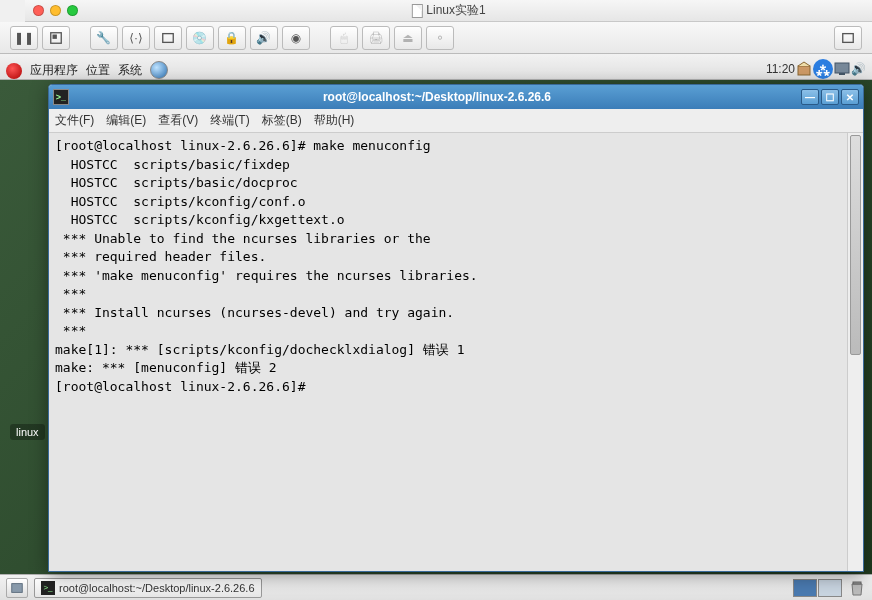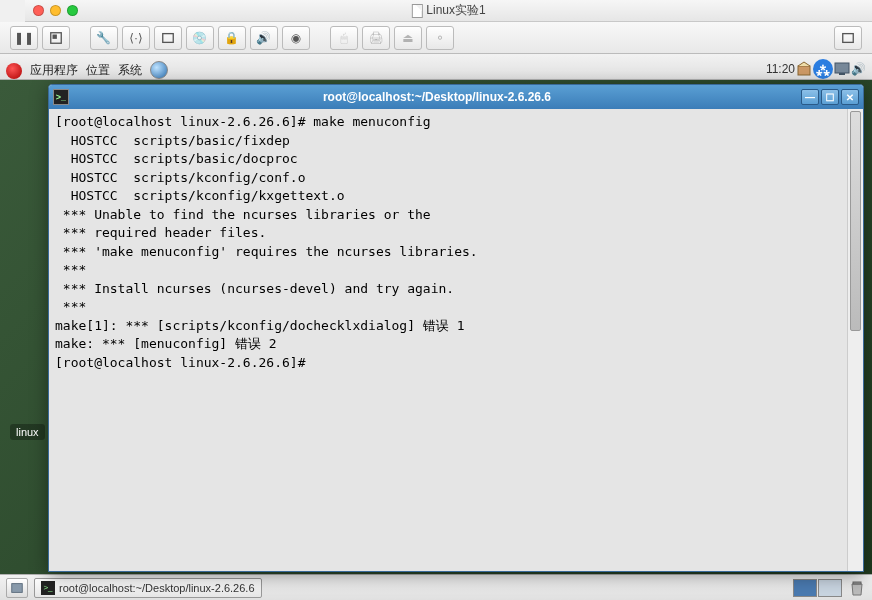--- a/index.html
+++ b/index.html
@@ -156,20 +156,28 @@
 
   <div class="term-window">
     <div class="term-titlebar">
       <div class="ticon">&gt;_</div>
       <div class="term-title">root@localhost:~/Desktop/linux-2.6.26.6</div>
       <div class="term-wbtns">
         <div class="term-wbtn">—</div>
         <div class="term-wbtn">☐</div>
         <div class="term-wbtn">✕</div>
       </div>
+    </div>
+    <div class="term-menubar">
+      <span>文件(F)</span>
+      <span>编辑(E)</span>
+      <span>查看(V)</span>
+      <span>终端(T)</span>
+      <span>标签(B)</span>
+      <span>帮助(H)</span>
     </div>
     <div class="term-body">
       <div class="term-content" id="term-content">[root@localhost linux-2.6.26.6]# make menuconfig
   HOSTCC  scripts/basic/fixdep
   HOSTCC  scripts/basic/docproc
   HOSTCC  scripts/kconfig/conf.o
   HOSTCC  scripts/kconfig/kxgettext.o
  *** Unable to find the ncurses libraries or the
  *** required header files.
  *** 'make menuconfig' requires the ncurses libraries.

